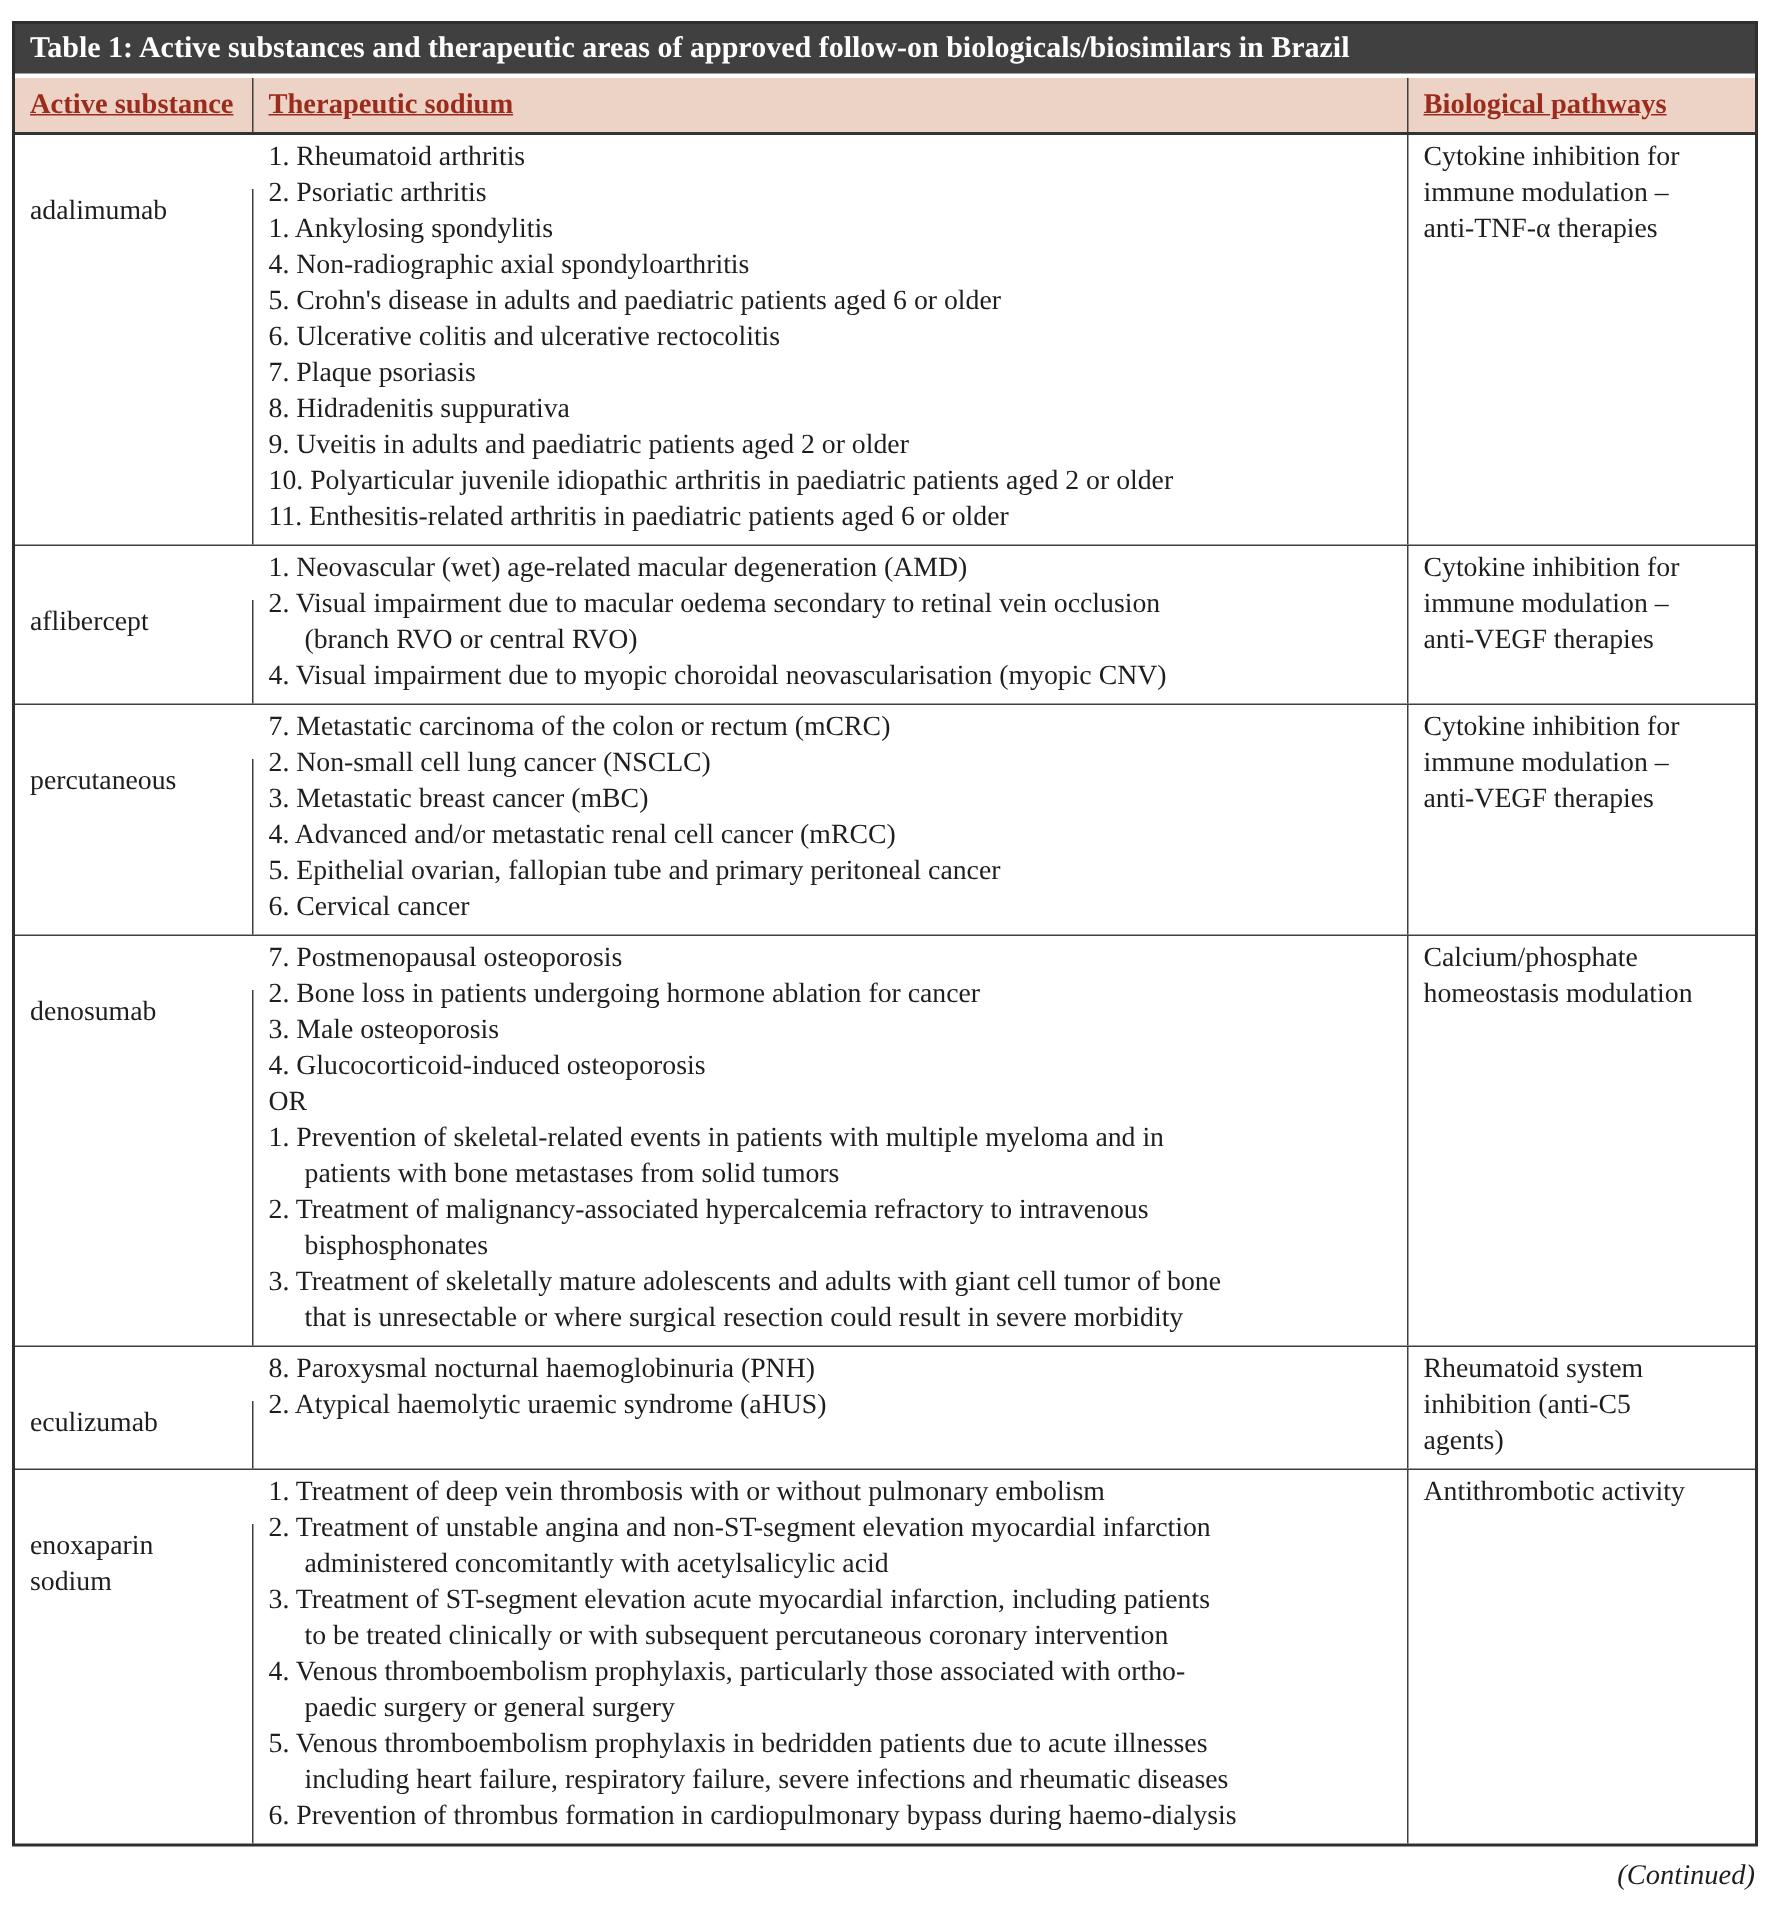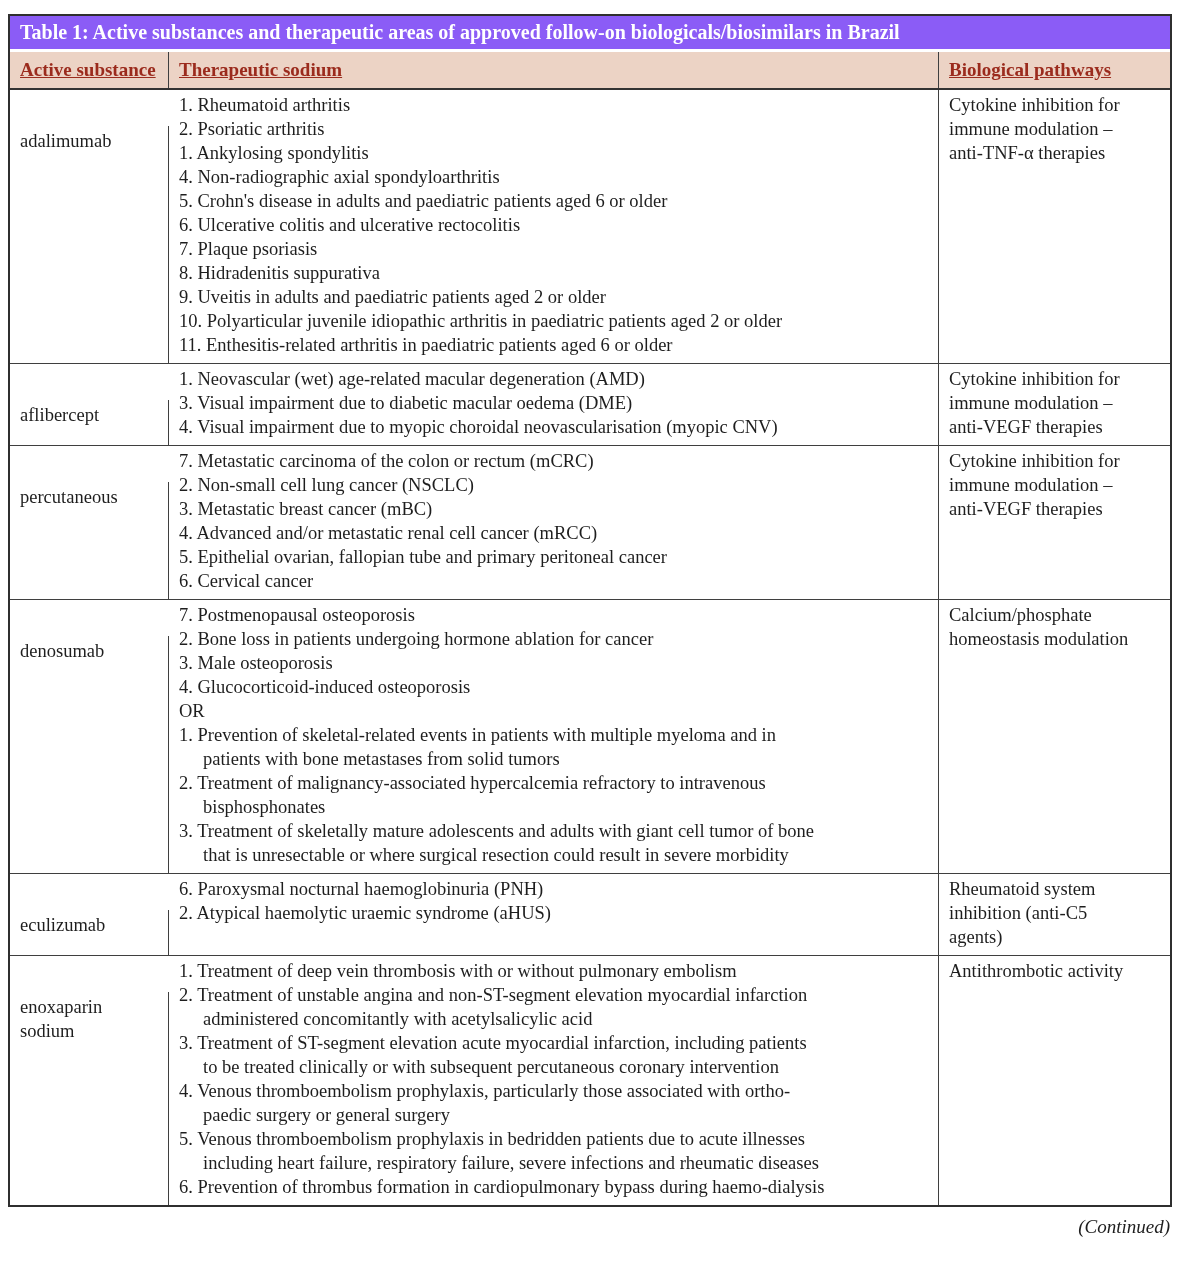--- a/index.html
+++ b/index.html
@@ -16,21 +16,21 @@
     padding: 14px 10px 0 8px;
     overflow: hidden;
   }
   .biotable {
     width: 1164px;
     box-sizing: border-box;
     border: 2px solid #2f2f2f;
     background: #ffffff;
   }
   .title-bar {
-    background: #8b5cf6;
+    background: #404040;
     color: #ffffff;
     font-weight: bold;
     font-size: 20px;
     line-height: 24px;
     padding: 4px 10px 5px 10px;
     border-bottom: 3px solid #ffffff;
   }
   .header-row {
     display: grid;
     grid-template-columns: 159px 1fr 231px;
@@ -114,21 +114,22 @@
             <div class="area-item">11. Enthesitis-related arthritis in paediatric patients aged 6 or older</div>
           </div>
           <div class="cell c3 pathway">Cytokine inhibition for
 immune modulation –
 anti-TNF-α therapies</div>
         </div>
         <div class="row">
           <div class="cell c1 substance">aflibercept</div>
           <div class="cell c2 areas">
             <div class="area-item">1. Neovascular (wet) age-related macular degeneration (AMD)</div>
-            <div class="area-item">3. Visual impairment due to diabetic macular oedema (DME)</div>
+            <div class="area-item">2. Visual impairment due to macular oedema secondary to retinal vein occlusion
+(branch RVO or central RVO)</div>
             <div class="area-item">4. Visual impairment due to myopic choroidal neovascularisation (myopic CNV)</div>
           </div>
           <div class="cell c3 pathway">Cytokine inhibition for
 immune modulation –
 anti-VEGF therapies</div>
         </div>
         <div class="row">
           <div class="cell c1 substance">percutaneous</div>
           <div class="cell c2 areas">
             <div class="area-item">7. Metastatic carcinoma of the colon or rectum (mCRC)</div>
@@ -156,21 +157,21 @@
 bisphosphonates</div>
             <div class="area-item">3. Treatment of skeletally mature adolescents and adults with giant cell tumor of bone
 that is unresectable or where surgical resection could result in severe morbidity</div>
           </div>
           <div class="cell c3 pathway">Calcium/phosphate
 homeostasis modulation</div>
         </div>
         <div class="row">
           <div class="cell c1 substance">eculizumab</div>
           <div class="cell c2 areas">
-            <div class="area-item">6. Paroxysmal nocturnal haemoglobinuria (PNH)</div>
+            <div class="area-item">8. Paroxysmal nocturnal haemoglobinuria (PNH)</div>
             <div class="area-item">2. Atypical haemolytic uraemic syndrome (aHUS)</div>
           </div>
           <div class="cell c3 pathway">Rheumatoid system
 inhibition (anti-C5
 agents)</div>
         </div>
         <div class="row">
           <div class="cell c1 substance">enoxaparin
 sodium</div>
           <div class="cell c2 areas">

